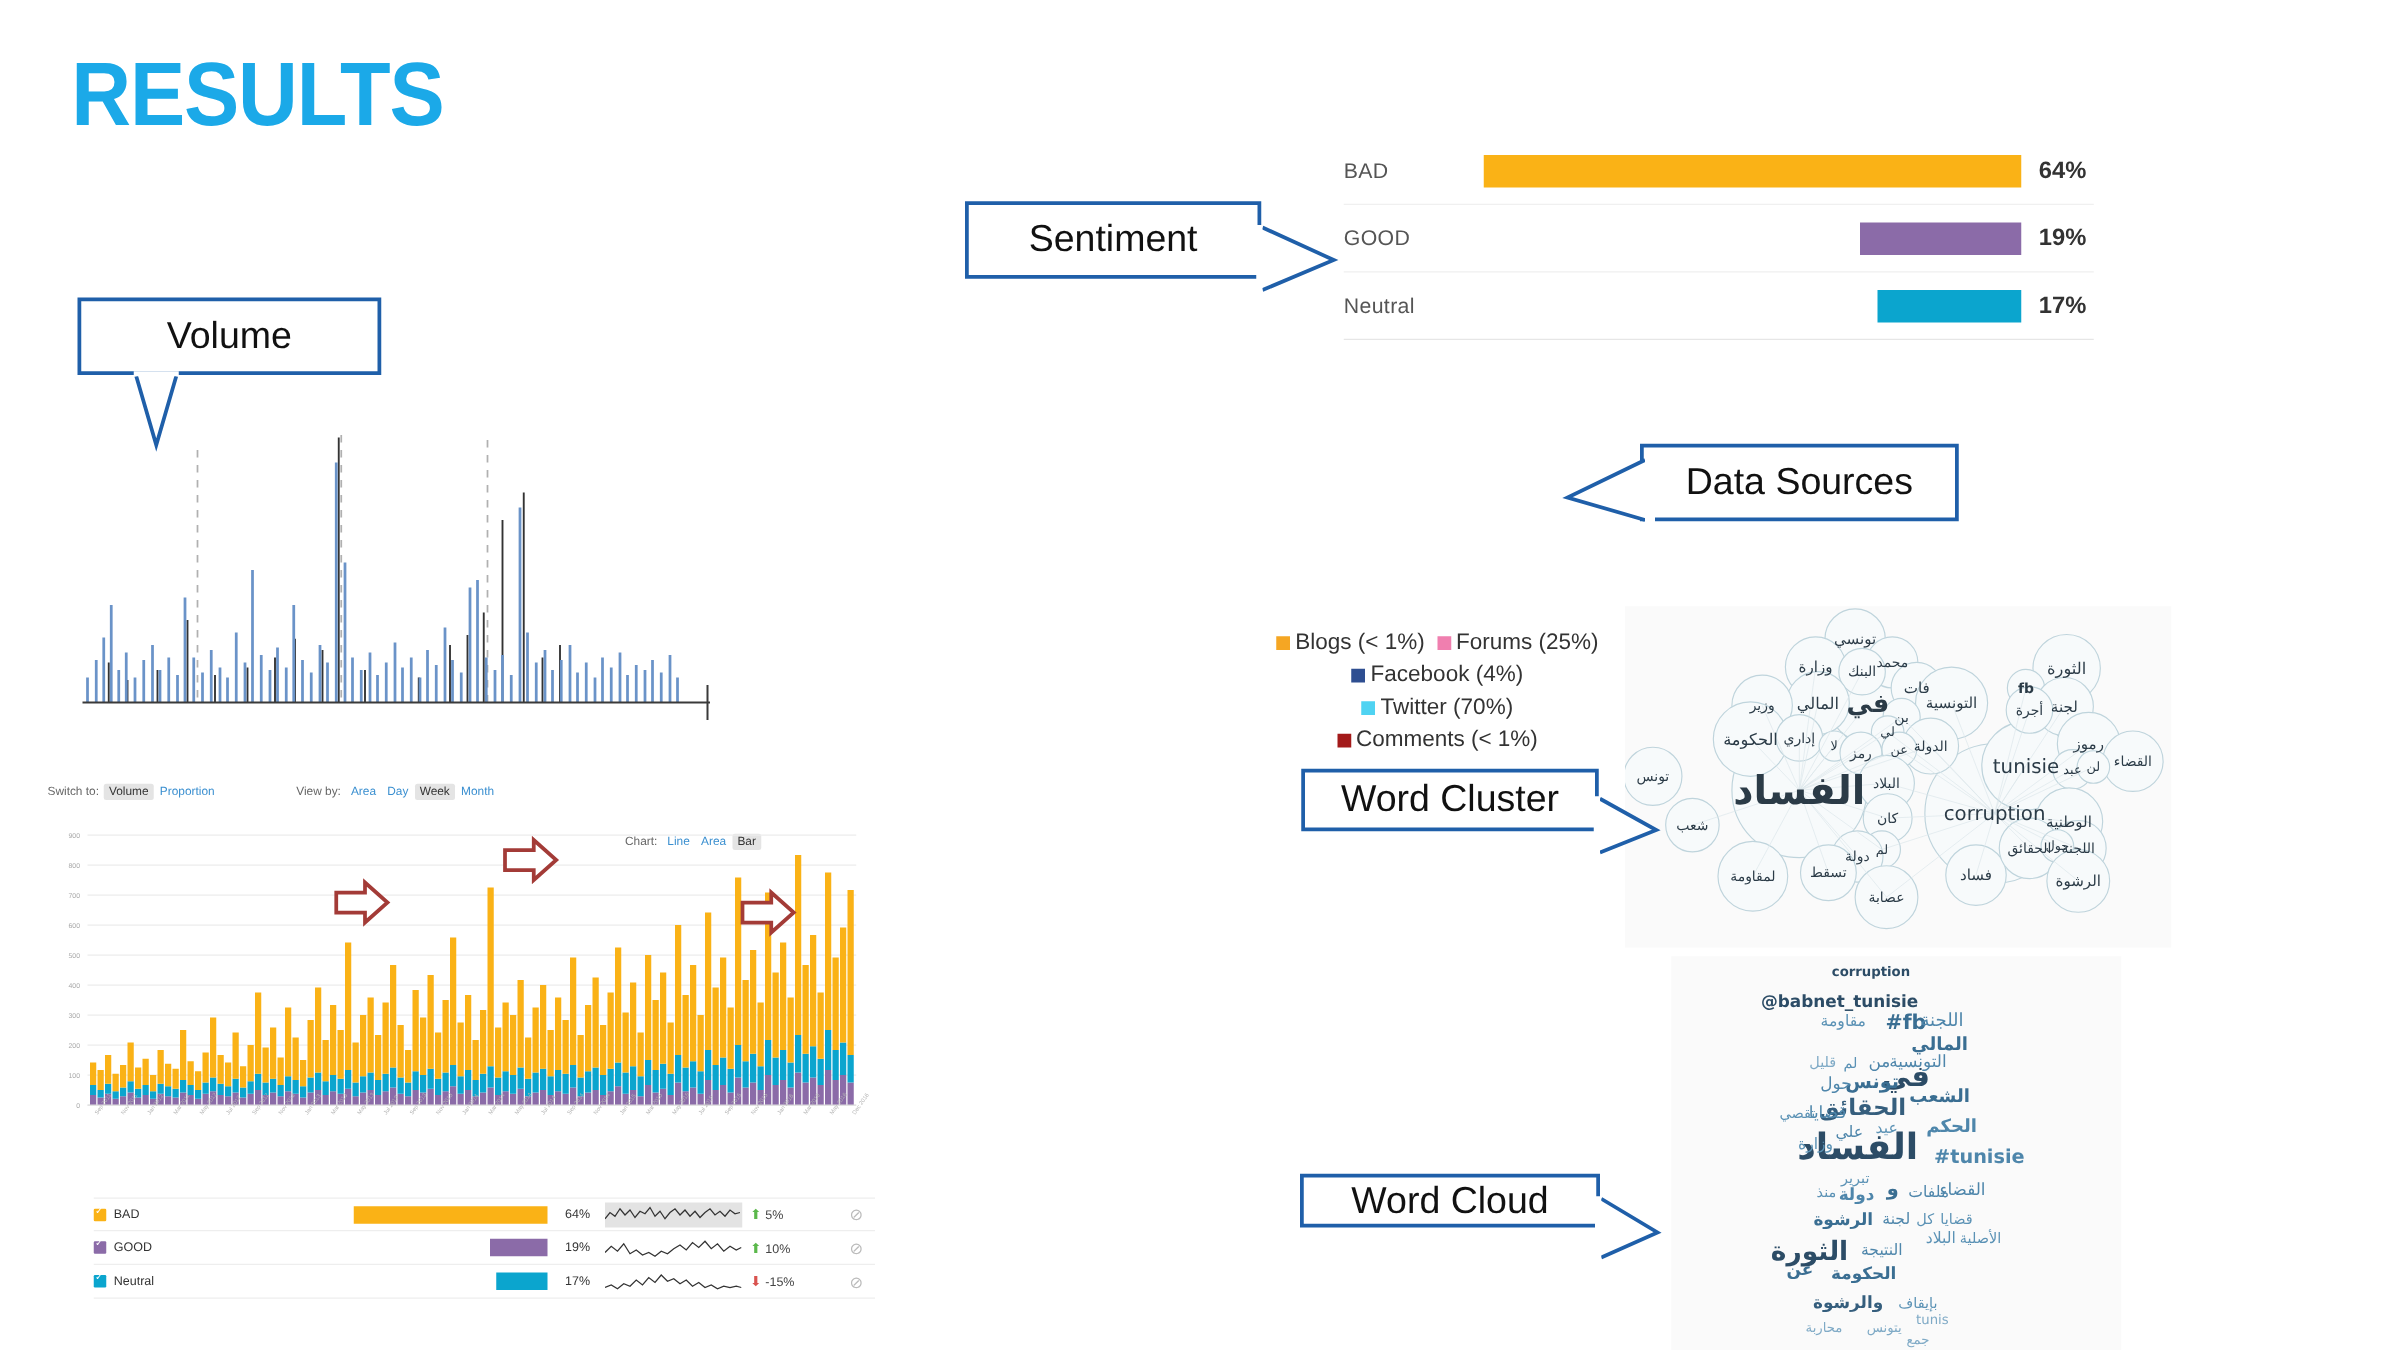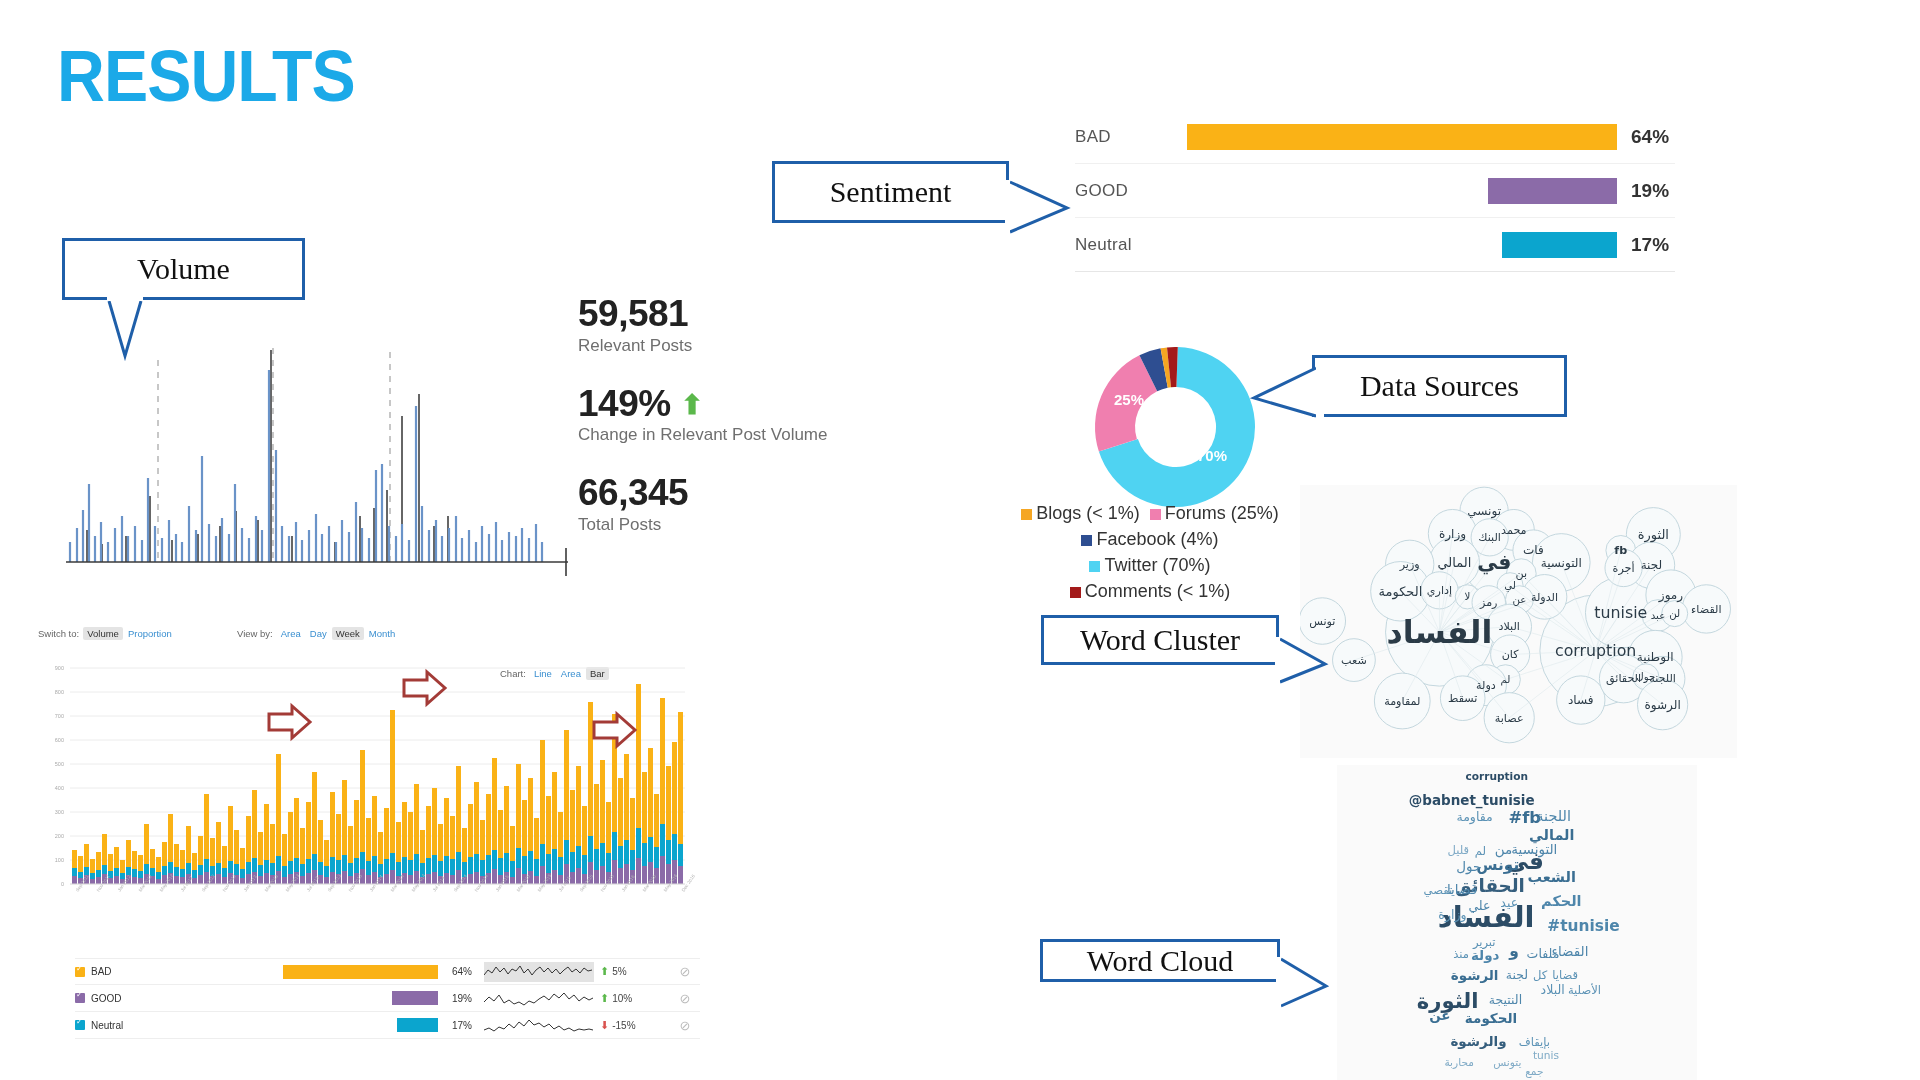--- a/index.html
+++ b/index.html
@@ -21,21 +21,21 @@
   }
 
   
   .callout {
     position: absolute;
     border: 3px solid #1F5FA9;
     background: #ffffff;
     display: flex; align-items: center; justify-content: center;
     color: #111;
     font-size: 30px;
-    font-family: Liberation Serif, serif;
+    font-family: Liberation Sans, sans-serif;
     z-index: 40;
   }
   .callout .tail { position: absolute; display: block; }
   .callout .tail svg { display: block; overflow: visible; }
 
   
   #volume-chart-panel { position: absolute; left: 30px; top: 330px; width: 560px; height: 280px; }
   #volume-stats { position: absolute; left: 578px; top: 295px; width: 320px; }
   .stat-num { font-size: 37px; font-weight: 700; color: #222; letter-spacing: -0.5px; line-height: 1.05; }
   .stat-lbl { font-size: 17px; color: #6f6f6f; line-height: 1.22; margin-top: 2px; }
@@ -209,36 +209,20 @@
         <line x1="492" y1="198" x2="492" y2="232"></line>
           <line x1="499" y1="208" x2="499" y2="232"></line>
         <line x1="506" y1="194" x2="506" y2="232"></line>
           <line x1="512" y1="212" x2="512" y2="232"></line>
       </g>
       <line x1="36" y1="232" x2="538" y2="232" stroke="#3a3a3a" stroke-width="1.6"></line>
       <line x1="536" y1="218" x2="536" y2="246" stroke="#3a3a3a" stroke-width="1.6"></line>
     </svg>
   </div>
 
-  <div id="volume-stats">
-    <div class="stat-block">
-      <div class="stat-num">59,581</div>
-      <div class="stat-lbl">Relevant Posts</div>
-    </div>
-    <div class="stat-block">
-      <div class="stat-num">
-        <span>149%</span><span class="up-arrow">⬆</span>
-      </div>
-      <div class="stat-lbl">Change in Relevant Post Volume</div>
-    </div>
-    <div class="stat-block">
-      <div class="stat-num">66,345</div>
-      <div class="stat-lbl">Total Posts</div>
-    </div>
-  </div>
 
   <div class="callout" style="left:772px; top:161px; width:237px; height:62px;">
     <span>Sentiment</span>
     <span class="tail" style="left:234px; top:16px;">
       <svg width="70" height="60" viewBox="0 0 70 60">
         <path d="M1,2 L58,28 L1,52" fill="#ffffff" stroke="#1F5FA9" stroke-width="3" stroke-linejoin="miter"></path>
         <rect x="-4" y="0" width="5" height="54" fill="#ffffff"></rect>
       </svg>
     </span>
   </div>
@@ -260,38 +244,20 @@
     </div>
     <div class="sent-row">
       <div class="sent-label">Neutral</div>
       <div class="sent-track">
         <div class="sent-bar" style="width:25%; background:#0BA5CE;"></div>
       </div>
       <div class="sent-pct">17%</div>
     </div>
   </div>
 
-  <div id="donut-panel">
-    <svg width="230" height="200" viewBox="0 0 230 200">
-      <g transform="translate(115,92)">
-
-        <path d="M 2.79,-79.95 A 80,80 0 1 1 -76.14,24.55 L -37.12,11.97 A 40,40 0 1 0 1.40,-39.98 Z" fill="#4FD3F2"></path>
-
-        <path d="M -76.14,24.55 A 80,80 0 0 1 -35.58,-71.66 L -17.79,-35.83 A 40,40 0 0 0 -38.07,12.27 Z" fill="#F07FAF"></path>
-
-        <path d="M -35.58,-71.66 A 80,80 0 0 1 -14.45,-78.68 L -7.22,-39.34 A 40,40 0 0 0 -17.79,-35.83 Z" fill="#2E4E91"></path>
-
-        <path d="M -14.45,-78.68 A 80,80 0 0 1 -8.00,-79.60 L -4.00,-39.80 A 40,40 0 0 0 -7.22,-39.34 Z" fill="#F5A623"></path>
-
-        <path d="M -8.00,-79.60 A 80,80 0 0 1 2.79,-79.95 L 1.40,-39.98 A 40,40 0 0 0 -4.00,-39.80 Z" fill="#A31A1A"></path>
-        <text x="-46" y="-22" fill="#ffffff" font-size="15" font-weight="bold" font-family="Liberation Sans, sans-serif" text-anchor="middle">25%</text>
-        <text x="37" y="34" fill="#ffffff" font-size="15" font-weight="bold" font-family="Liberation Sans, sans-serif" text-anchor="middle">70%</text>
-      </g>
-    </svg>
-  </div>
   <div id="donut-legend">
     <span class="lg"><i class="sw" style="background:#F5A623;"></i><span>Blogs (&lt; 1%)</span></span><span class="lg"><i class="sw" style="background:#F07FAF;"></i><span>Forums (25%)</span></span><span class="lg"><i class="sw" style="background:#2E4E91;"></i><span>Facebook (4%)</span></span><br>
     <span class="lg"><i class="sw" style="background:#4FD3F2;"></i><span>Twitter (70%)</span></span><span class="lg"><i class="sw" style="background:#A31A1A;"></i><span>Comments (&lt; 1%)</span></span>
   </div>
 
   <div class="callout" style="left:1312px; top:355px; width:255px; height:62px;">
     <span>Data Sources</span>
     <span class="tail" style="left:-63px; top:8px;">
       <svg width="70" height="60" viewBox="0 0 70 60">
         <path d="M64,2 L2,32 L64,50" fill="#ffffff" stroke="#1F5FA9" stroke-width="3" stroke-linejoin="miter"></path>

